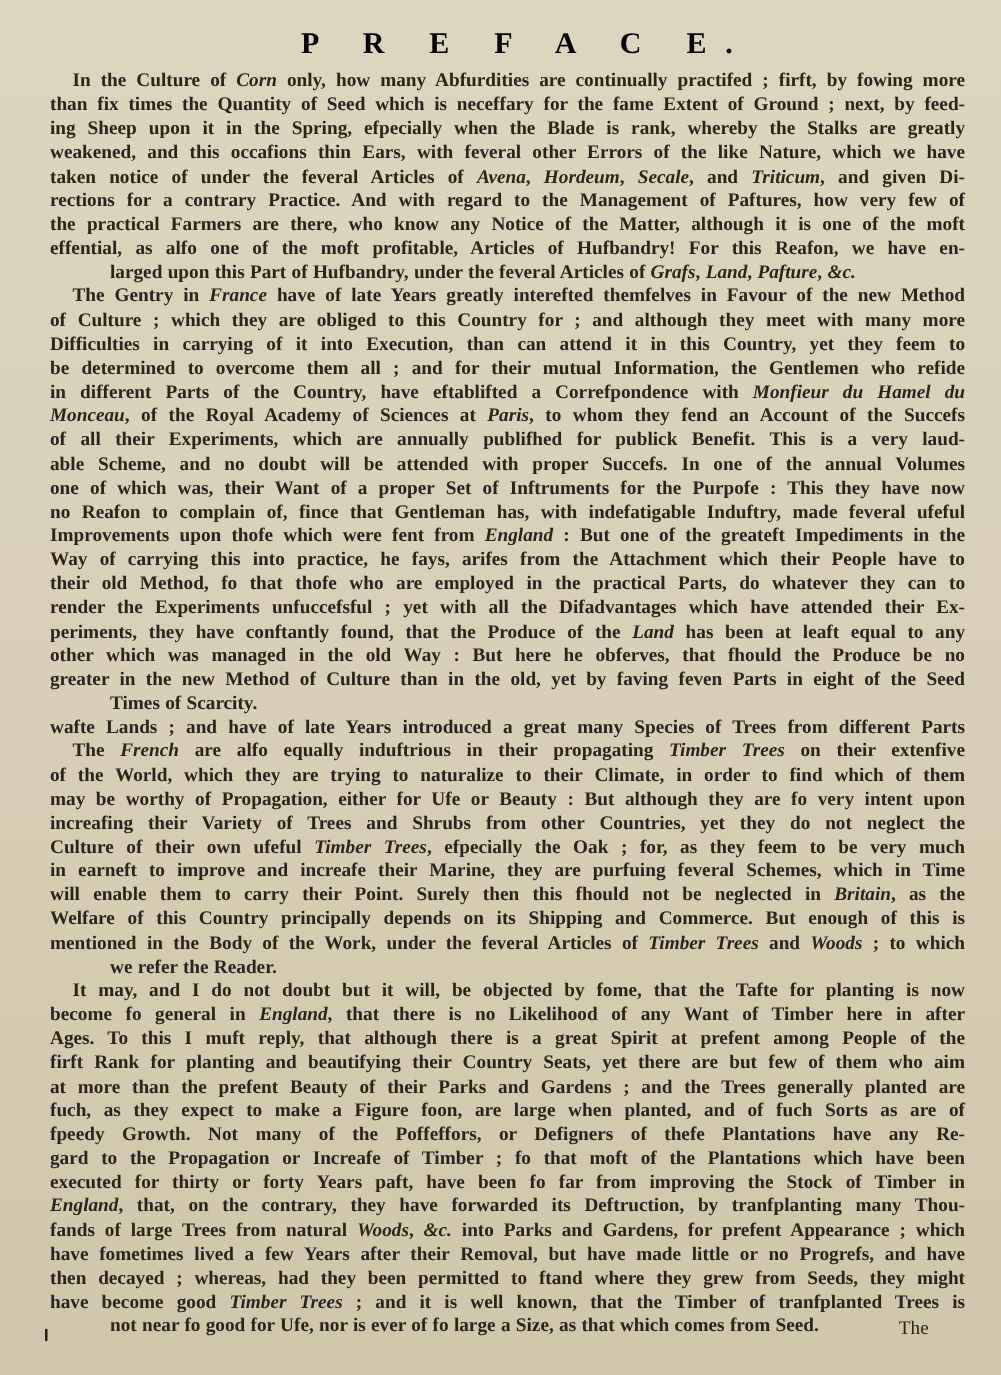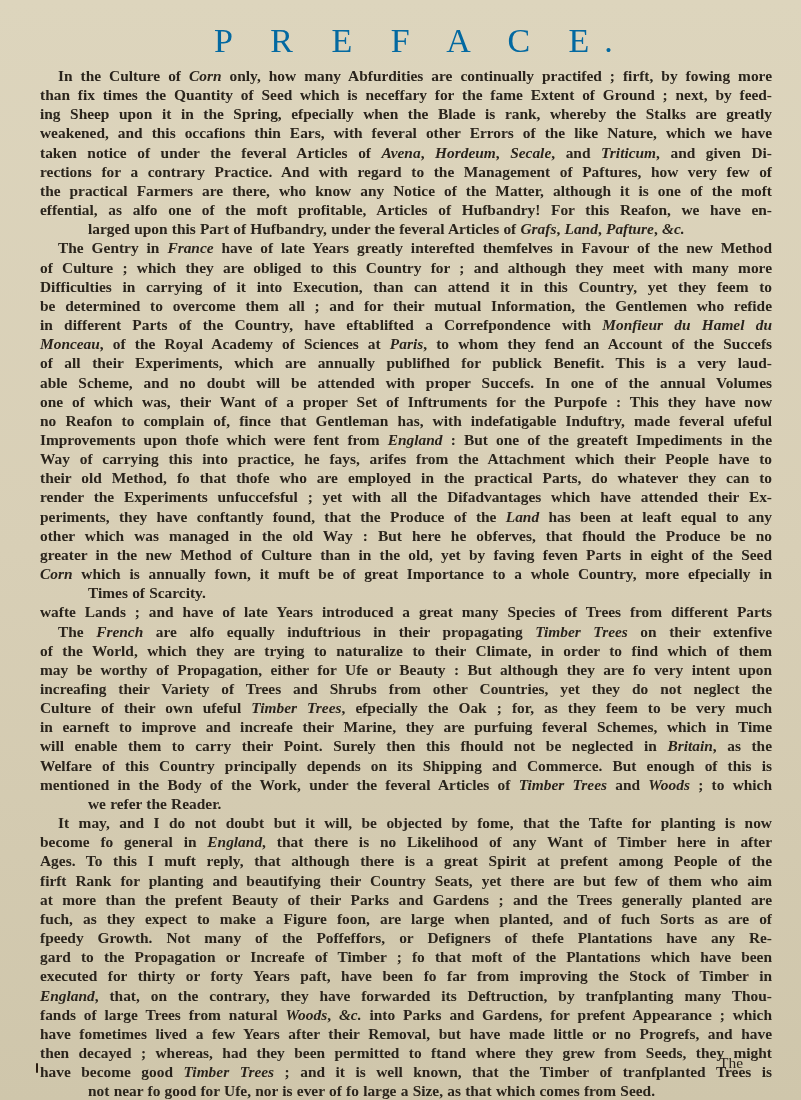--- a/index.html
+++ b/index.html
@@ -6,22 +6,22 @@
   body {
     width: 801px; height: 1100px; overflow: hidden;
     background: #d9d0b8;
     background-image: linear-gradient(180deg, #ddd5bd 0%, #d8cfb6 50%, #cfc6ab 100%);
     font-family: "Liberation Serif", "DejaVu Serif", serif;
     color: #2a241c;
     position: relative;
   }
   .page { position: absolute; left: 40px; top: 22px; width: 732px; }
   .title {
-    text-align: center; font-size: 34px; letter-spacing: 15px;
-    margin: 0 0 6px 30px; font-weight: normal; color: #0369a1;
+    text-align: center; font-size: 24px; letter-spacing: 15px;
+    margin: 0 0 6px 30px; font-weight: bold; color: #000000;
   }
   .para {
     font-size: 15.4px; line-height: 19.15px; text-align: justify;
     margin: 0; text-indent: 18px; word-spacing: 0.4px;
     font-stretch: condensed;
     font-weight: bold;
   }
   .para .l { display: block; text-indent: 0; text-align-last: justify; white-space: nowrap; }
   .para .l.first { padding-left: 18px; }
   .para .l.last { text-align-last: left; margin-left: 48px; }
@@ -57,21 +57,20 @@
         <span class="l">able Scheme, and no doubt will be attended with proper Succefs. In one of the annual Volumes</span>
         <span class="l">one of which was, their Want of a proper Set of Inftruments for the Purpofe : This they have now</span>
         <span class="l">no Reafon to complain of, fince that Gentleman has, with indefatigable Induftry, made feveral ufeful</span>
         <span class="l">Improvements upon thofe which were fent from <i>England</i> : But one of the greateft Impediments in the</span>
         <span class="l">Way of carrying this into practice, he fays, arifes from the Attachment which their People have to</span>
         <span class="l">their old Method, fo that thofe who are employed in the practical Parts, do whatever they can to</span>
         <span class="l">render the Experiments unfuccefsful ; yet with all the Difadvantages which have attended their Ex-</span>
         <span class="l">periments, they have conftantly found, that the Produce of the <i>Land</i> has been at leaft equal to any</span>
         <span class="l">other which was managed in the old Way : But here he obferves, that fhould the Produce be no</span>
         <span class="l">greater in the new Method of Culture than in the old, yet by faving feven Parts in eight of the Seed</span>
-        <span class="l"><i>Corn</i> which is annually fown, it muft be of great Importance to a whole Country, more efpecially in</span>
         <span class="l last">Times of Scarcity.</span>
       </p>
       <p class="para">
         <span class="l">wafte Lands ; and have of late Years introduced a great many Species of Trees from different Parts</span>
         <span class="l first">The <i>French</i> are alfo equally induftrious in their propagating <i>Timber Trees</i> on their extenfive</span>
         <span class="l">of the World, which they are trying to naturalize to their Climate, in order to find which of them</span>
         <span class="l">may be worthy of Propagation, either for Ufe or Beauty : But although they are fo very intent upon</span>
         <span class="l">increafing their Variety of Trees and Shrubs from other Countries, yet they do not neglect the</span>
         <span class="l">Culture of their own ufeful <i>Timber Trees</i>, efpecially the Oak ; for, as they feem to be very much</span>
         <span class="l">in earneft to improve and increafe their Marine, they are purfuing feveral Schemes, which in Time</span>

